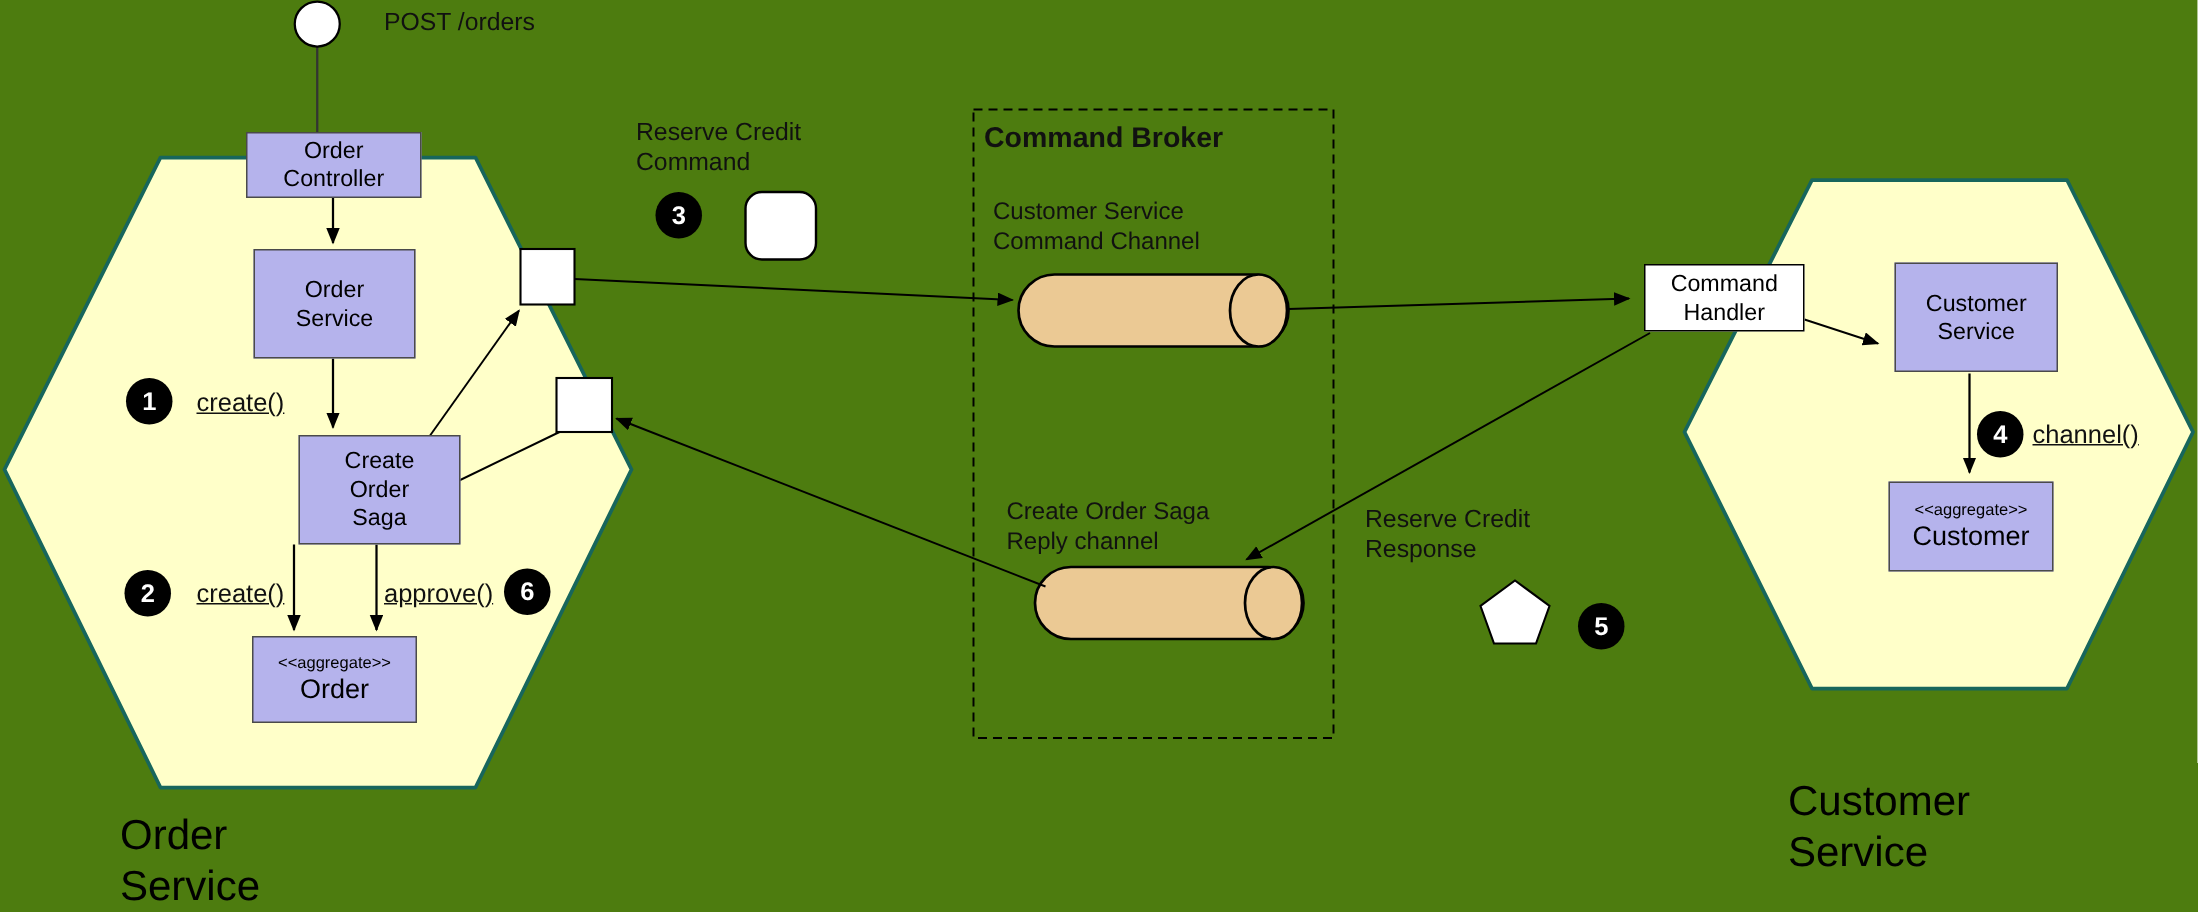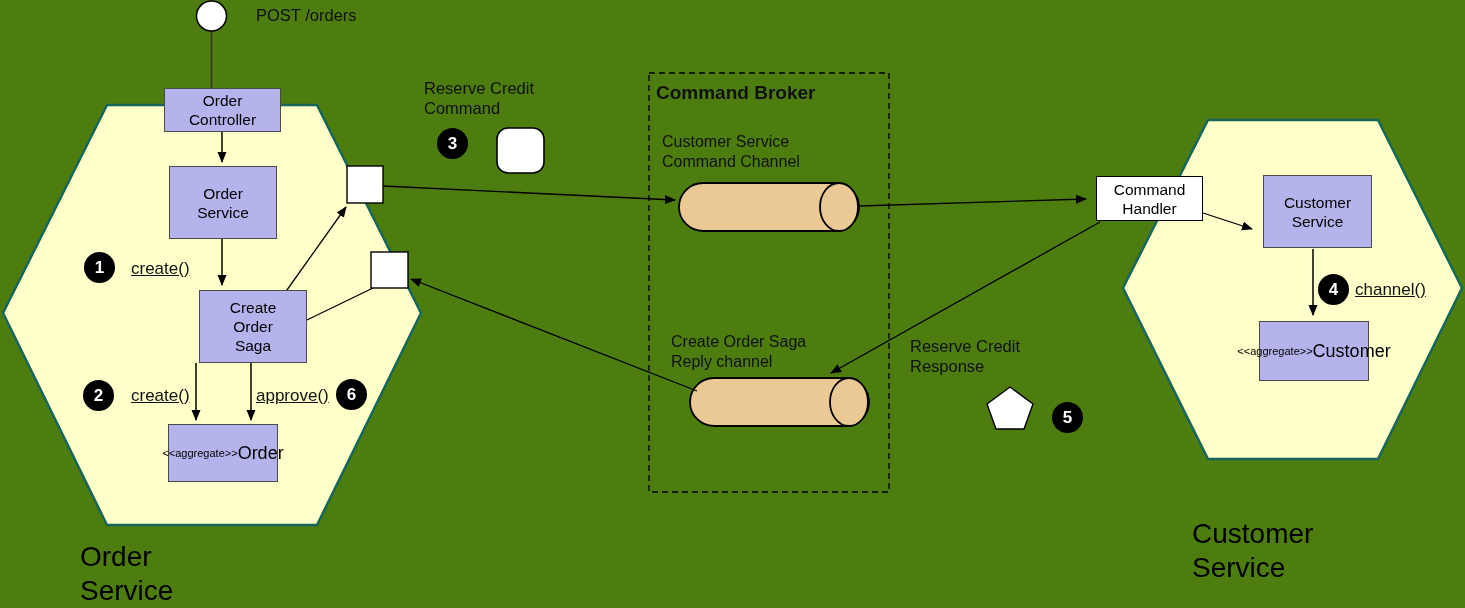--- a/index.html
+++ b/index.html
@@ -7,21 +7,21 @@
     position:relative;width:1465px;height:608px;background:#4d7c0f;overflow:hidden;
     font-family:"Liberation Sans", sans-serif;color:#111;
   }
   #shapes{position:absolute;left:0;top:0;width:1465px;height:608px;}
   .box{
     position:absolute;display:flex;align-items:center;justify-content:center;
     text-align:center;white-space:pre-line;font-size:15.5px;line-height:19px;
     background:#b5b3ec;border:1px solid #4a4a4a;box-sizing:border-box;color:#000;
   }
   .box.white{background:#ffffff;border:1px solid #000;}
-  .agg{flex-direction:row;line-height:15px;}
+  .agg{flex-direction:column;line-height:15px;}
   .agg .stereo{font-size:11px;line-height:13px;}
   .agg .aggname{font-size:18px;line-height:21px;}
   .badge{
     position:absolute;width:31px;height:31px;border-radius:50%;background:#000;color:#fff;
     display:flex;align-items:center;justify-content:center;font-size:17px;font-weight:bold;
   }
   .anno{position:absolute;font-size:17px;line-height:19px;white-space:pre;text-decoration:underline;}
   .lbl{position:absolute;white-space:pre-line;}
   .lbl.msg{font-size:16.5px;line-height:19.5px;width:180px;}
   .lbl.channel{font-size:16px;line-height:19.5px;width:220px;}

